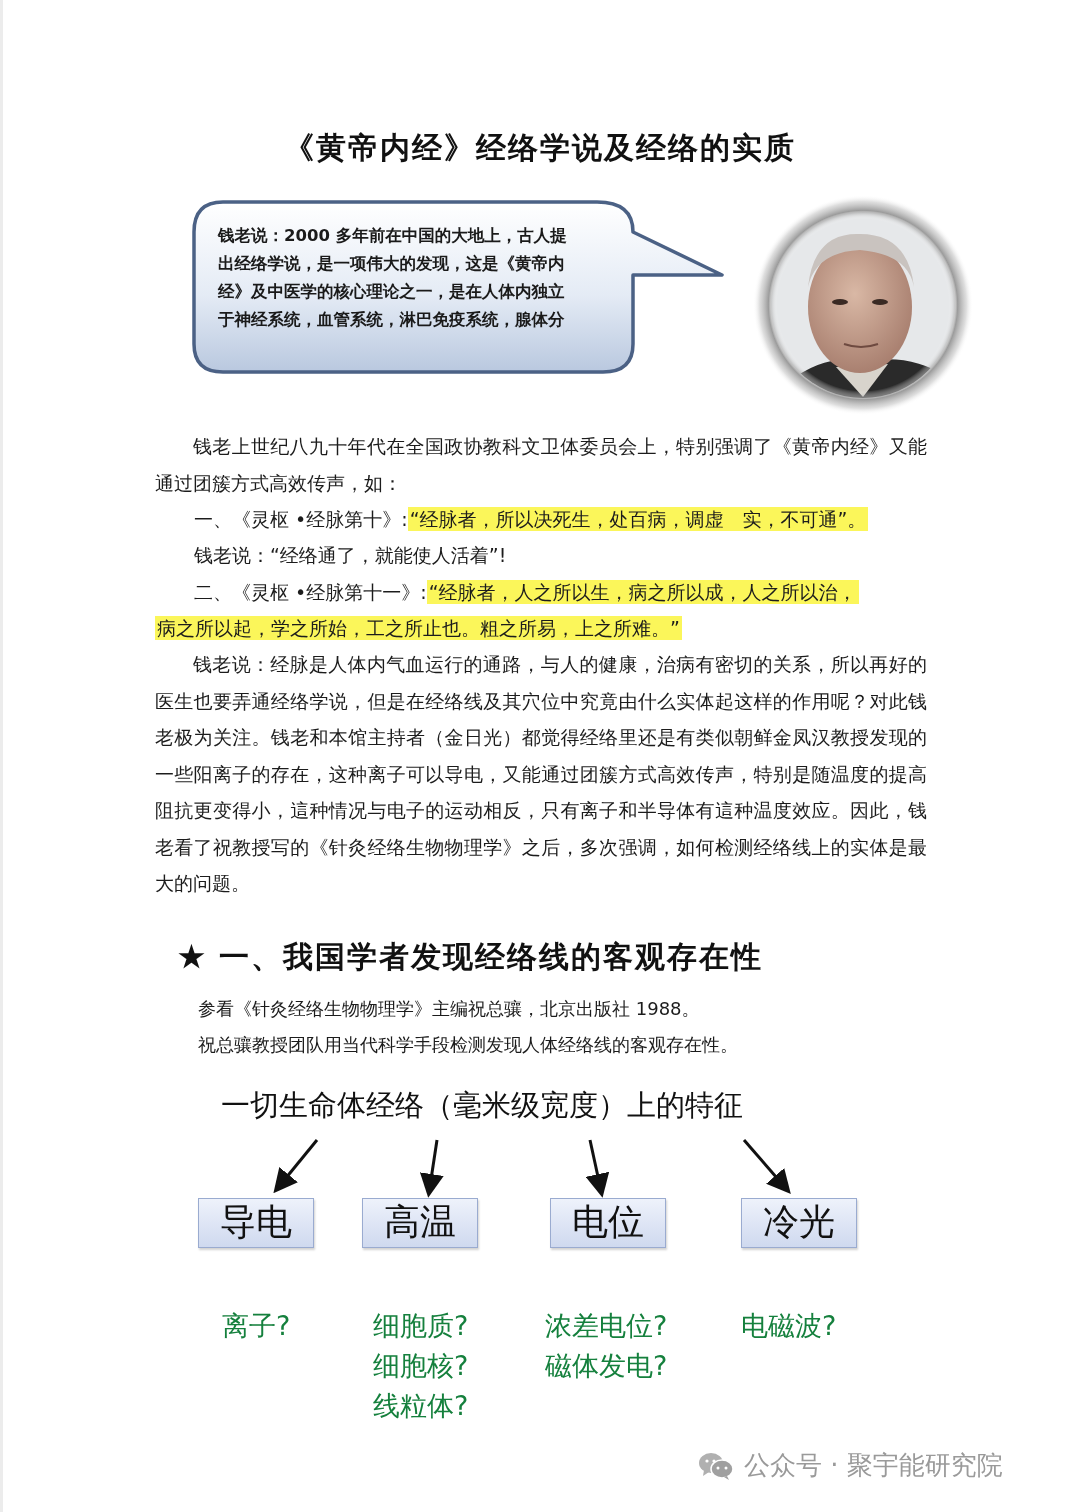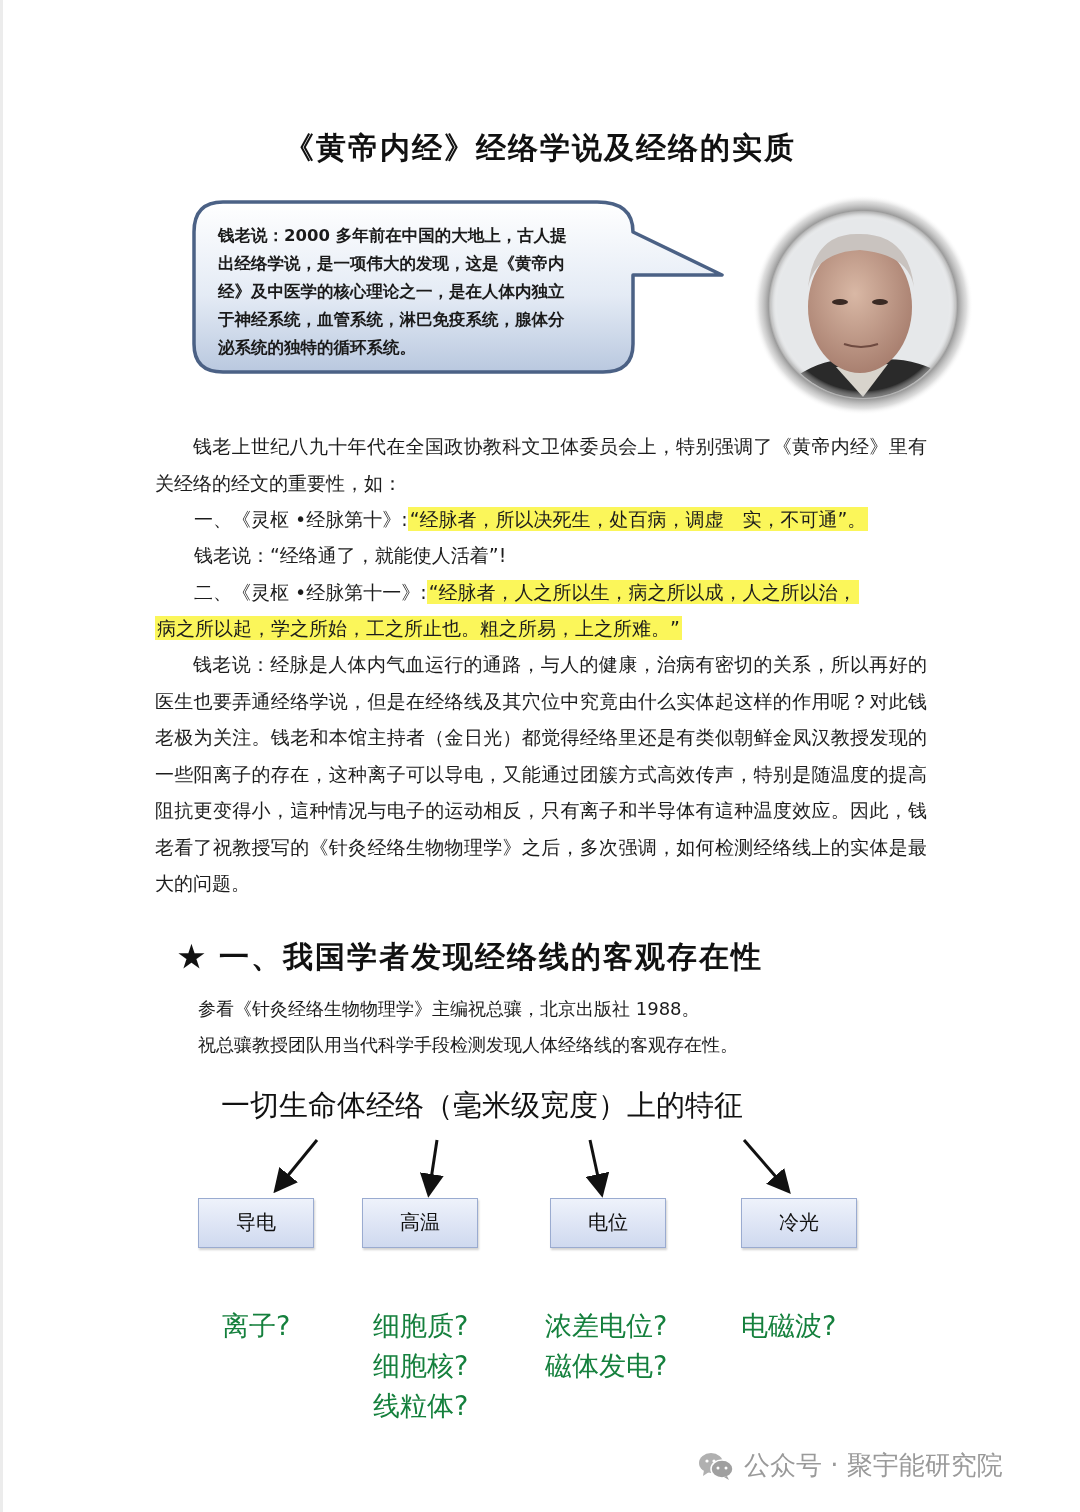--- a/index.html
+++ b/index.html
@@ -38,21 +38,21 @@
   .sub { position: absolute; left: 198px; white-space: nowrap;
     font-family: "DejaVu Sans", sans-serif; font-size: 18px; color: #1c1c1c; }
   .diag-title { position: absolute; left: 221px; top: 1086px; white-space: nowrap;
     font-family: "DejaVu Sans", sans-serif; font-size: 29px; color: #111; }
   .arrows { position: absolute; left: 0; top: 0; }
   .box {
     position: absolute; top: 1198px; height: 50px; width: 116px;
     background: linear-gradient(#eef2fb, #cfd9ef);
     border: 1.5px solid #9aabd0; box-sizing: border-box;
     box-shadow: 1px 2px 2px rgba(0,0,0,0.18);
-    font-family: "DejaVu Sans", sans-serif; font-size: 20px; color: #111;
+    font-family: "DejaVu Sans", sans-serif; font-size: 36px; color: #111;
     text-align: center; line-height: 46px;
   }
   .q { position: absolute; top: 1262px; font-family: "DejaVu Sans", sans-serif; font-size: 27px; line-height: 40px; color: #15803d; white-space: nowrap; margin-top: 44px; }
   .footer { position: absolute; left: 698px; top: 1448px; white-space: nowrap;
     font-family: "DejaVu Sans", sans-serif; font-size: 26px; color: #9a9a9a; display: flex; align-items: center; }
   .footer svg { margin-right: 10px; }
 </style>
 </head>
 <body>
 
@@ -68,21 +68,20 @@
       <stop offset="1" stop-color="#b9c8df"></stop>
     </linearGradient>
   </defs>
   <path d="M37,8 L411,8 Q447,8 447,38 L536,81 L447,81 L447,150 Q447,178 417,178 L37,178 Q8,178 8,150 L8,38 Q8,8 37,8 Z" fill="url(#bg)" stroke="#4b6185" stroke-width="3.5" stroke-linejoin="round"></path>
 </svg>
 <div class="bubble-text">
   <div>钱老说：2000 多年前在中国的大地上，古人提</div>
   <div>出经络学说，是一项伟大的发现，这是《黄帝内</div>
   <div>经》及中医学的核心理论之一，是在人体内独立</div>
   <div>于神经系统，血管系统，淋巴免疫系统，腺体分</div>
-  <div>泌系统的独特的循环系统。</div>
 </div>
 
 <svg class="portrait" viewBox="0 0 230 226">
   <defs>
     <radialGradient id="ink" cx="0.5" cy="0.5" r="0.5">
       <stop offset="0.78" stop-color="#ffffff" stop-opacity="0"></stop>
       <stop offset="0.86" stop-color="#8a8a8a" stop-opacity="0.85"></stop>
       <stop offset="0.94" stop-color="#c8c8c8" stop-opacity="0.6"></stop>
       <stop offset="1" stop-color="#ffffff" stop-opacity="0"></stop>
     </radialGradient>
@@ -100,21 +99,21 @@
     <path d="M88,175 L115,205 L140,172 Z" fill="#d8d4cc"></path>
     <ellipse cx="112" cy="115" rx="52" ry="66" fill="url(#face)"></ellipse>
     <path d="M60,95 Q66,40 112,42 Q160,42 166,95 Q160,62 112,58 Q68,60 60,95 Z" fill="#c9c3bf"></path>
     <ellipse cx="92" cy="110" rx="8" ry="3" fill="#3a2a24"></ellipse>
     <ellipse cx="132" cy="110" rx="8" ry="3" fill="#3a2a24"></ellipse>
     <path d="M96,152 Q113,158 130,152" stroke="#6e4a40" stroke-width="2" fill="none"></path>
   </g>
   <ellipse cx="115" cy="113" rx="110" ry="110" fill="url(#ink)"></ellipse>
 </svg>
 
-<div class="para" style="top:428px; text-indent:2em;">钱老上世纪八九十年代在全国政协教科文卫体委员会上，特别强调了《黄帝内经》里有关经络的经文的重要性，如：</div>
+<div class="para" style="top:428px; text-indent:2em;">钱老上世纪八九十年代在全国政协教科文卫体委员会上，特别强调了《黄帝内经》又能通过团簇方式高效传声，如：</div>
 
 <div class="line" style="top:501px; left:194px;">
   <span>一、《灵枢 •经脉第十》:</span><span class="hl">“经脉者，所以决死生，处百病，调虚　实，不可通”。</span>
 </div>
 
 <div class="line" style="top:537px; left:194px;">钱老说：“经络通了，就能使人活着”!</div>
 
 <div class="line" style="top:574px; left:194px;">
   <span>二、《灵枢 •经脉第十一》:</span><span class="hl">“经脉者，人之所以生，病之所以成，人之所以治，</span>
 </div>

